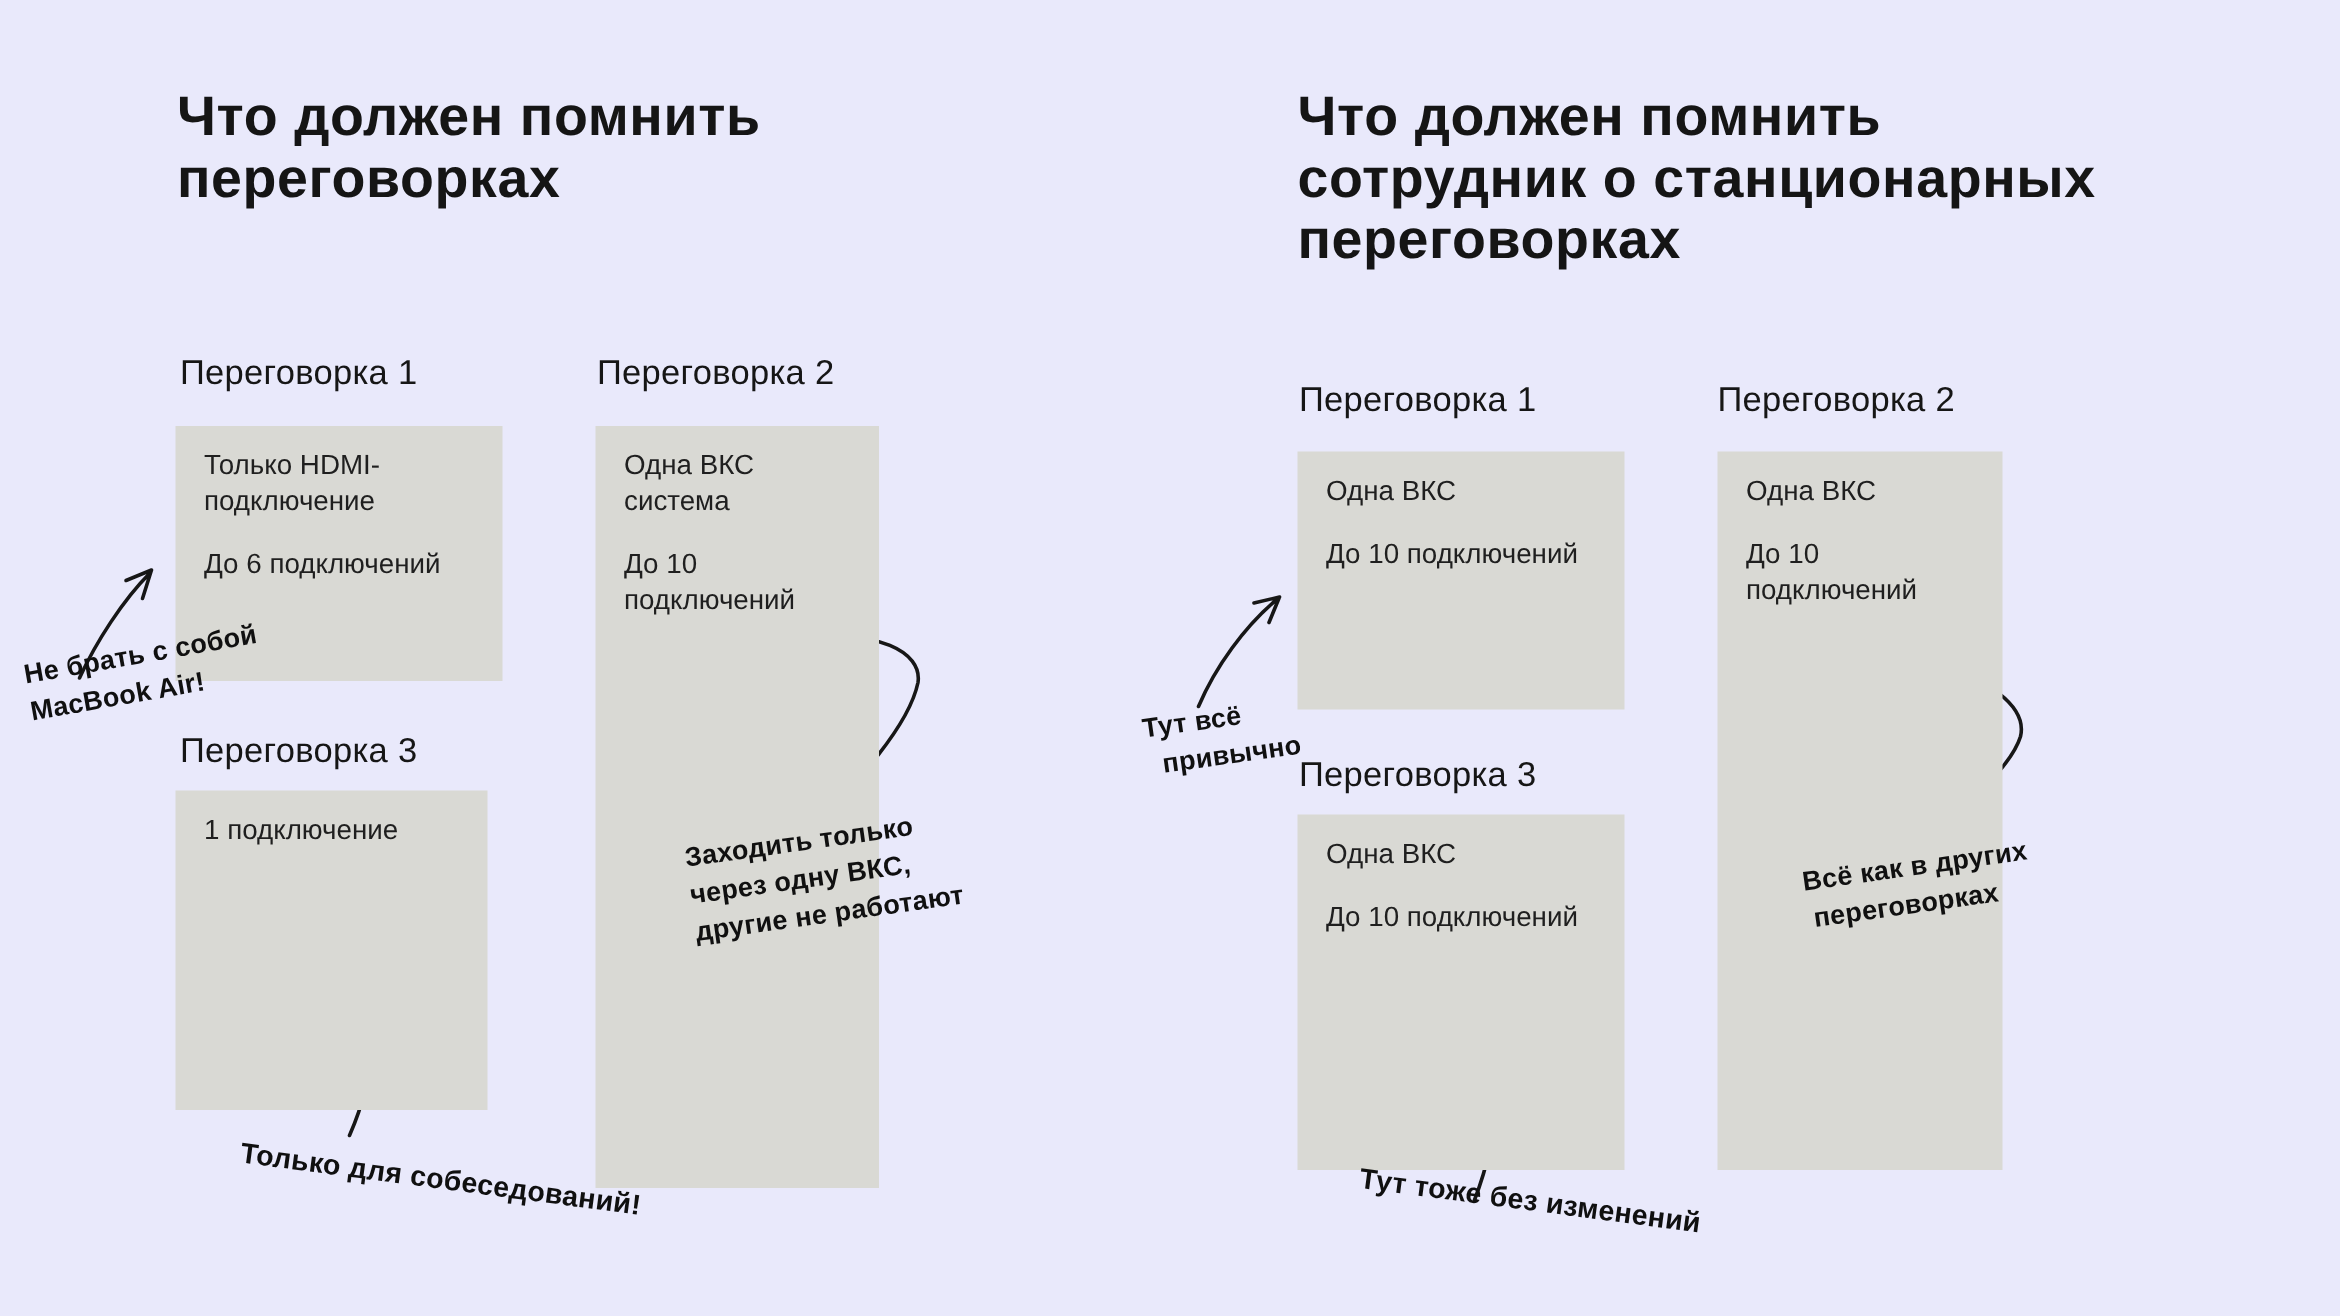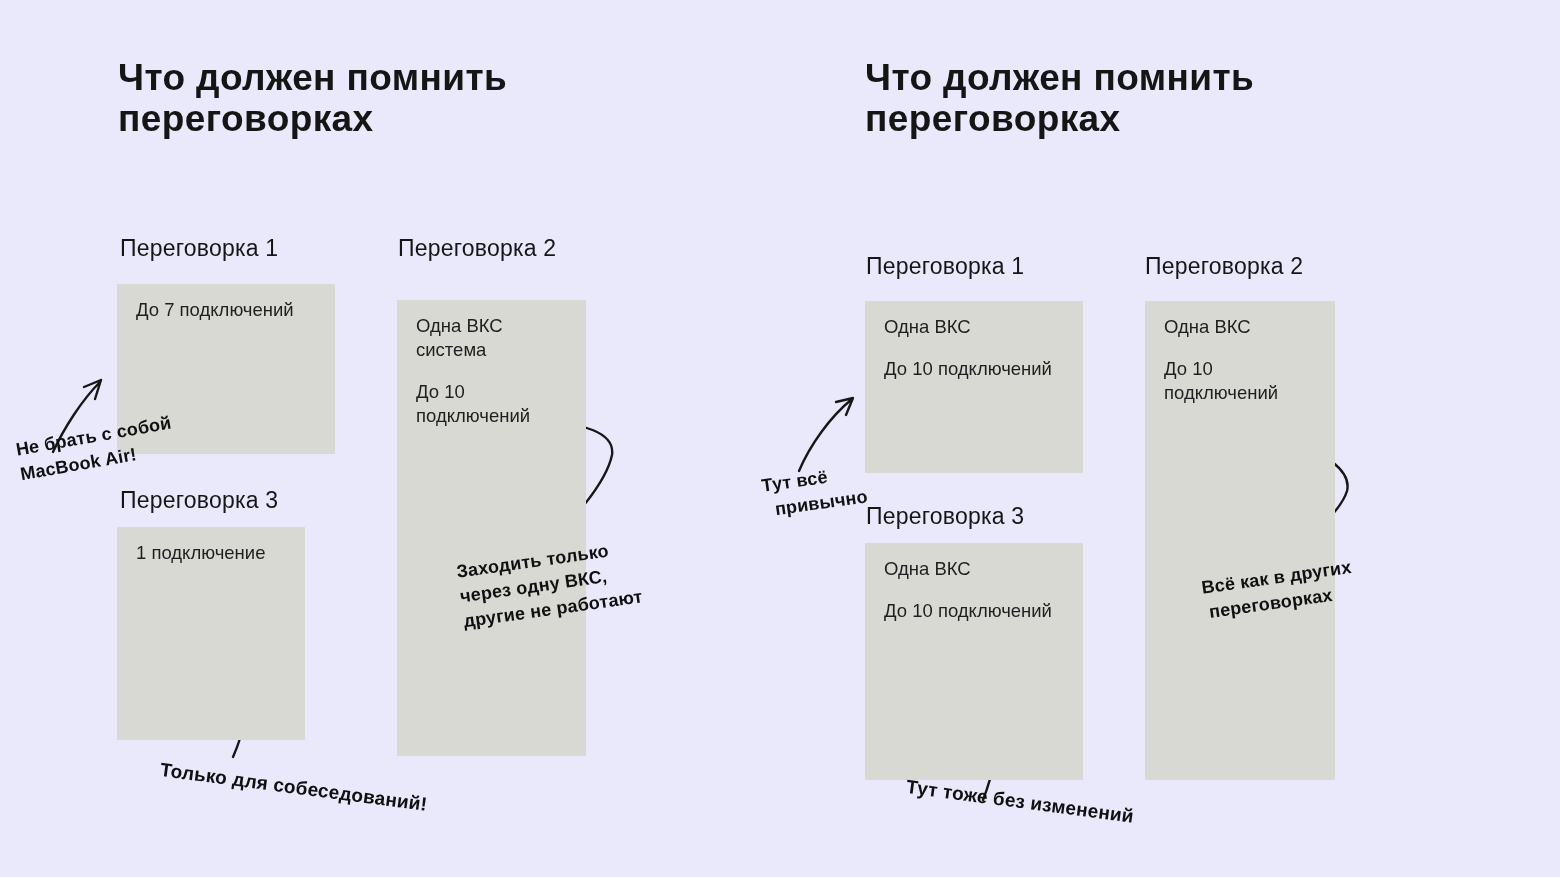--- a/index.html
+++ b/index.html
@@ -44,31 +44,32 @@
 
   <div class="layer">
 
     <div class="title" style="left:118px;top:57px">
       <div>Что должен помнить</div>
       <div>переговорках</div>
     </div>
 
     <div class="room-label" style="left:120px;top:234px">Переговорка 1</div>
     <div class="card" style="left:117px;top:284px;width:218px;height:170px">
-      <p>До 7 подключений</p>
+      <p>Только HDMI-подключение</p>
+      <p>До 6 подключений</p>
     </div>
 
     <div class="room-label" style="left:398px;top:234px">Переговорка 2</div>
-    <div class="card" style="left:397px;top:300px;width:189px;height:456px">
+    <div class="card" style="left:397px;top:284px;width:189px;height:508px">
       <p>Одна ВКС система</p>
       <p>До 10 подключений</p>
     </div>
 
     <div class="room-label" style="left:120px;top:486px">Переговорка 3</div>
-    <div class="card" style="left:117px;top:527px;width:188px;height:213px">
+    <div class="card" style="left:117px;top:527px;width:208px;height:213px">
       <p>1 подключение</p>
     </div>
 
     <div class="note" style="left:14px;top:438px;transform:rotate(-10deg)">
       <div>Не брать с собой</div>
       <div>MacBook Air!</div>
     </div>
 
     <div class="note" style="left:455px;top:560px;transform:rotate(-8deg)">
       <div>Заходить только</div>
@@ -78,20 +79,21 @@
 
     <div class="note single" style="left:162px;top:757px;transform:rotate(7.5deg)">
       <div>Только для собеседований!</div>
     </div>
   </div>
 
   <div class="layer">
 
     <div class="title" style="left:865px;top:57px">
       <div>Что должен помнить</div>
+      <div>сотрудник о станционарных</div>
       <div>переговорках</div>
     </div>
 
     <div class="room-label" style="left:866px;top:252px">Переговорка 1</div>
     <div class="card" style="left:865px;top:301px;width:218px;height:172px">
       <p>Одна ВКС</p>
       <p>До 10 подключений</p>
     </div>
 
     <div class="room-label" style="left:1145px;top:252px">Переговорка 2</div>

